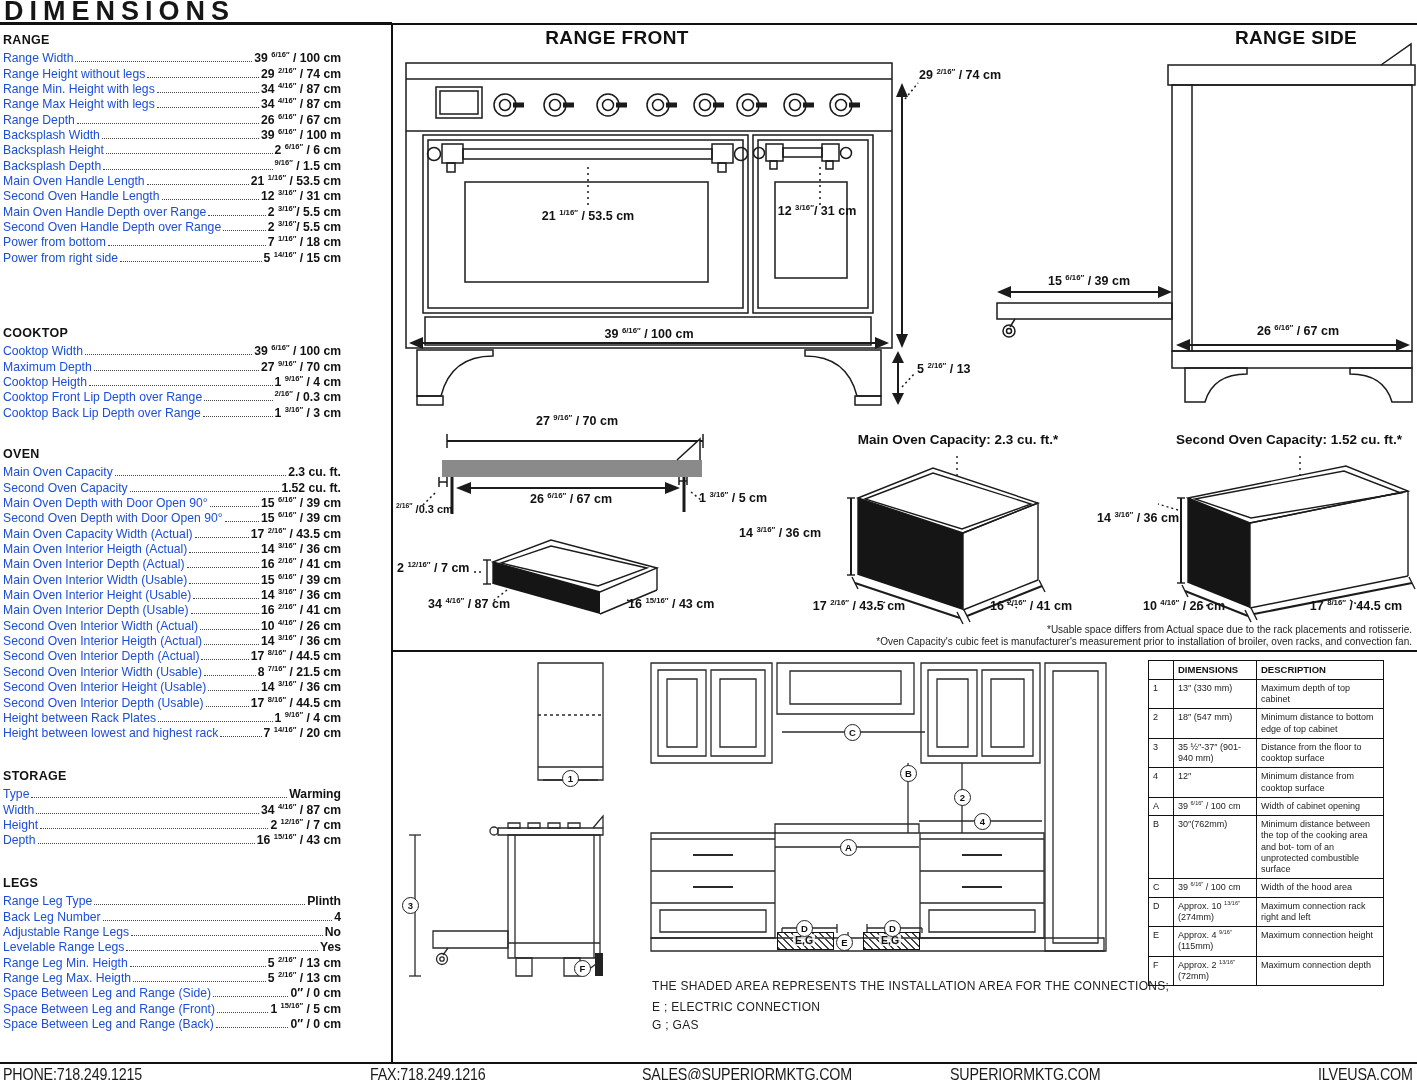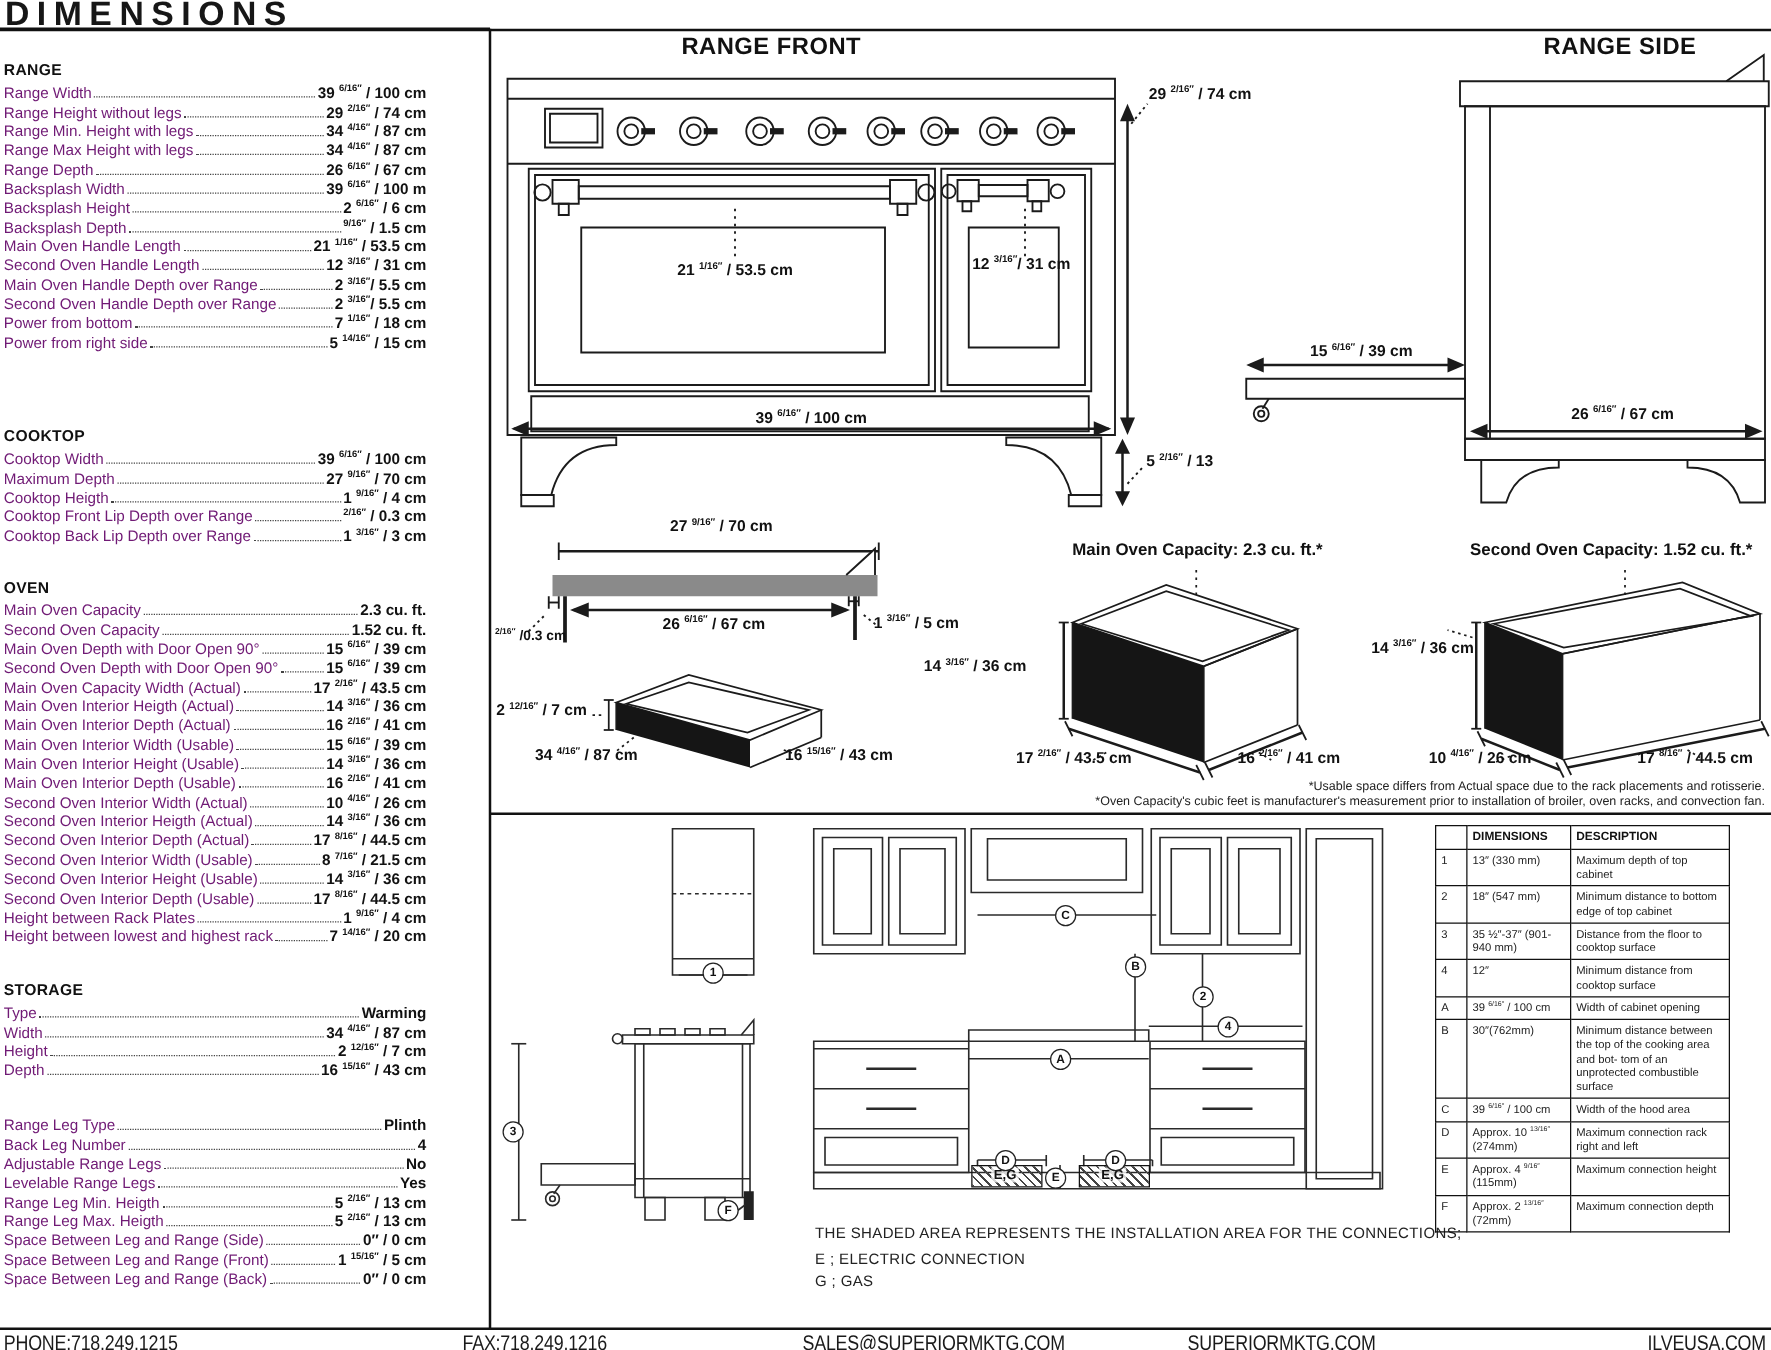--- a/index.html
+++ b/index.html
@@ -2,25 +2,25 @@
 <html><head>
 <meta charset="utf-8">
 <style>
   html,body{margin:0;padding:0;background:#fff;}
   #page{position:relative;width:1417px;height:1080px;background:#fff;overflow:hidden;
         font-family:"Liberation Sans",sans-serif;color:#111;}
   .hline,.vline{position:absolute;background:#111;}
   
   #page-title{position:absolute;left:4px;top:-4px;font-size:27px;font-weight:800;letter-spacing:6px;color:#161616;}
   
-  #spec-panel{position:absolute;left:0;top:0;width:351px;height:1060px;margin-top:16px;}
+  #spec-panel{position:absolute;left:0;top:0;width:351px;height:1060px;}
   .sec{position:absolute;left:3px;right:10px;}
   .sec-h{font-size:12.5px;font-weight:700;height:17px;letter-spacing:.3px;}
   .spec-row{display:flex;height:15.35px;font-size:12.2px;align-items:flex-end;}
-  .spec-row .lbl{white-space:nowrap;color:#701a75;}
+  .spec-row .lbl{white-space:nowrap;color:#1d4ed8;}
   .spec-row .dots{flex:1;border-bottom:1.6px dotted #444;margin:0 2px 3px 2px;min-width:8px;}
   .spec-row .val{white-space:nowrap;font-weight:700;color:#111;}
   .fx sup{font-size:0.62em;vertical-align:super;line-height:0;}
   
   .dg-title{position:absolute;font-size:19px;font-weight:800;letter-spacing:.4px;transform:translateX(-50%);white-space:nowrap;}
   .cap-title{position:absolute;font-size:13.5px;font-weight:700;transform:translateX(-50%);white-space:nowrap;}
   .dim{position:absolute;font-size:12.5px;font-weight:700;white-space:nowrap;}
   .dim.ctr{transform:translateX(-50%);}
   .dim.sm{font-size:11px;}
   .dim.wrap{white-space:normal;width:86px;text-align:center;transform:translateX(-50%);line-height:1.3;}
@@ -271,20 +271,21 @@
           <span class="dots"></span>
           <span class="val fx">2 <sup>12/16″</sup> / 7 cm</span>
         </div>
         <div class="spec-row">
           <span class="lbl">Depth</span>
           <span class="dots"></span>
           <span class="val fx">16 <sup>15/16″</sup> / 43 cm</span>
         </div>
       </div>
       <div class="sec" style="top: 876px;">
+        <div class="sec-h">LEGS</div>
         <div class="spec-row">
           <span class="lbl">Range Leg Type</span>
           <span class="dots"></span>
           <span class="val fx">Plinth</span>
         </div>
         <div class="spec-row">
           <span class="lbl">Back Leg Number</span>
           <span class="dots"></span>
           <span class="val fx">4</span>
         </div>

